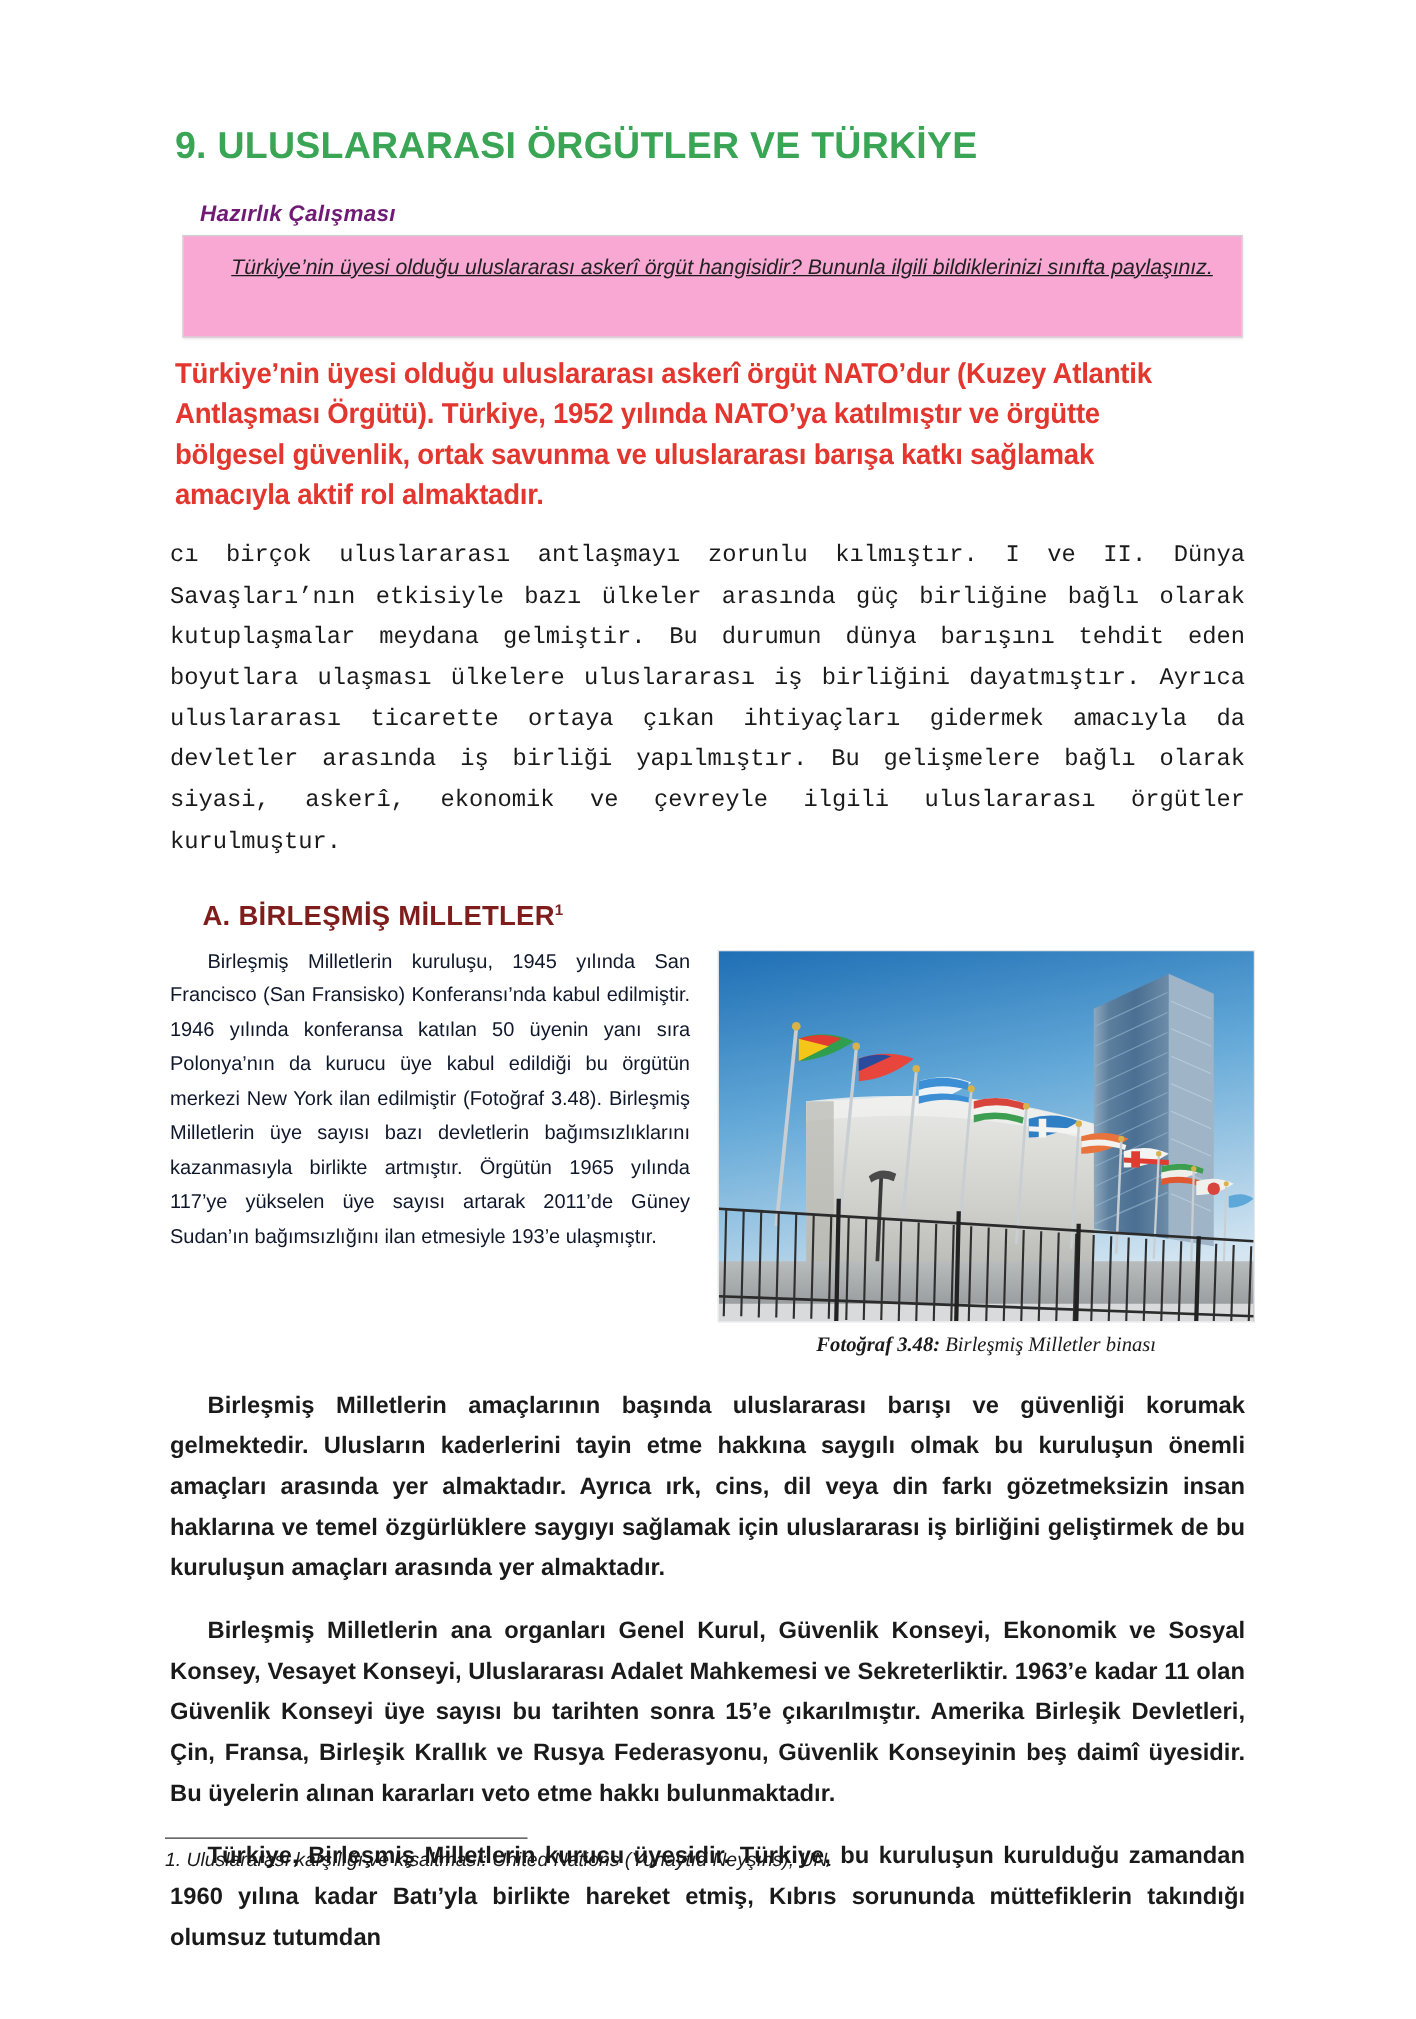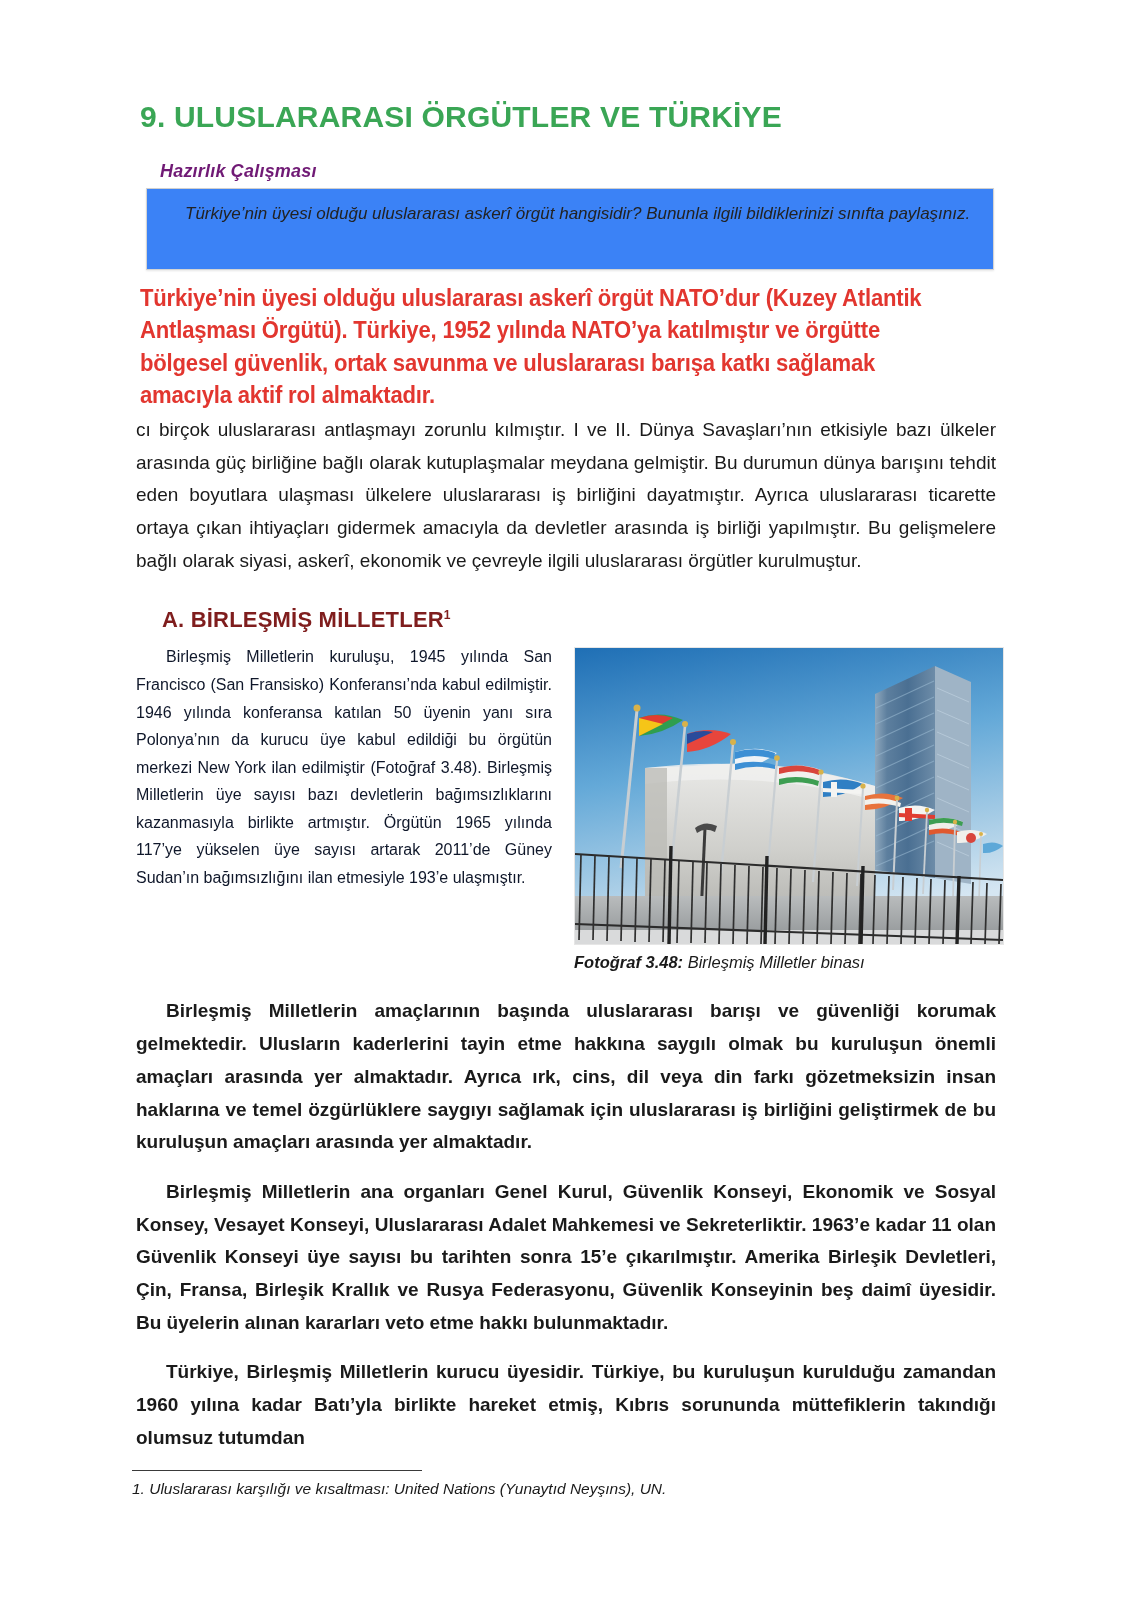--- a/index.html
+++ b/index.html
@@ -51,24 +51,25 @@
     font-weight: bold;
     font-style: italic;
     color: #701a75;
     letter-spacing: 0.2px;
   }
   .prep-box {
     margin-left: 14px;
     margin-right: 10px;
     border: 1px solid #d4d4d4;
     border-top: 1px solid #cfcfcf;
-    background: #3b82f6;
+    background: #f9a8d4;
     box-shadow: 0 1px 2px rgba(0,0,0,0.10);
     padding: 12px 16px 16px 16px;
     min-height: 52px;
+    text-decoration: underline;
   }
   .prep-text {
     font-size: 17px;
     font-style: italic;
     line-height: 1.55;
     color: #222;
     text-align: justify;
     text-indent: 22px;
     margin: 0;
   }
@@ -121,21 +122,22 @@
     line-height: 1.72;
     text-align: justify;
     color: #1a1a1a;
     margin: 0 8px 0 4px;
   }
   .body-p.indent { text-indent: 30px; font-weight: bold; }
   .gap-before { margin-top: 17px; }
 
   
   .continuation {
-    margin-top: 2px;
+    margin-top: 16px;
+    font-family: Liberation Mono, monospace;
   }
 
   
   .section-heading {
     font-size: 22px;
     font-weight: bold;
     color: #7f1d1d;
     margin: 30px 0 10px 30px;
     letter-spacing: 0.2px;
   }
@@ -156,23 +158,25 @@
     width: 428px;
     height: 296px;
     overflow: hidden;
     border: 1px solid #e6e6e6;
     background: linear-gradient(#2f7fc4 0%, #63a9da 42%, #a9cfe8 70%, #cfe2f0 100%);
   }
   .photo svg { display: block; width: 100%; height: 100%; }
 
   .fig-caption {
     margin-top: 8px;
+    text-align: center;
     font-size: 16.5px;
     font-style: italic;
     color: #1a1a1a;
+    font-family: Liberation Serif, serif;
   }
   .fig-caption b { font-style: italic; font-weight: bold; }
 
   .wrap-col {
     font-size: 16px;
     line-height: 1.72;
     text-align: justify;
     color: #0f172a;
     text-indent: 30px;
     margin: 0 0 0 4px;

